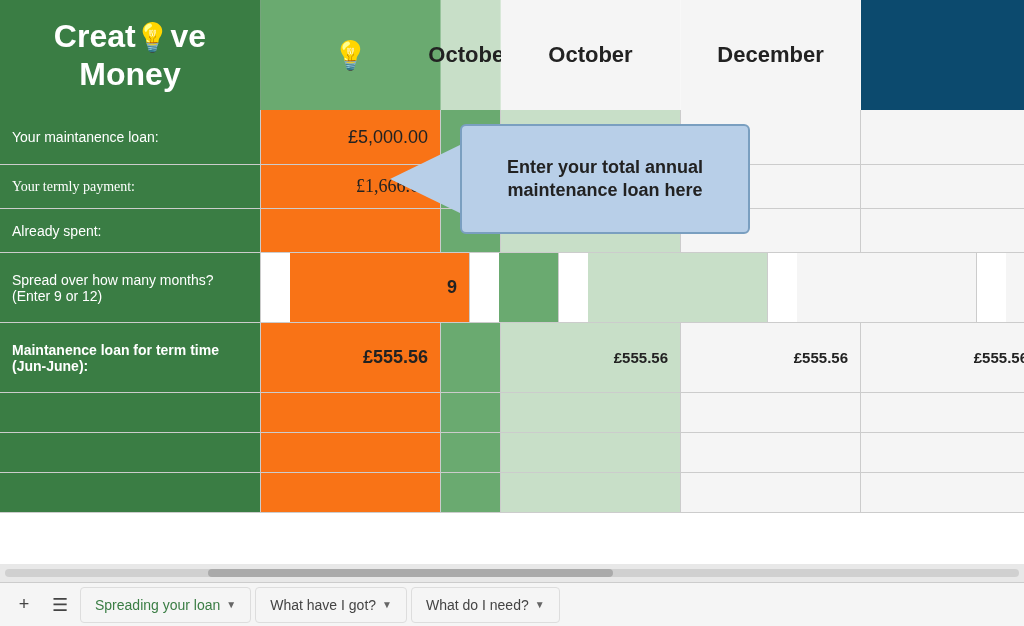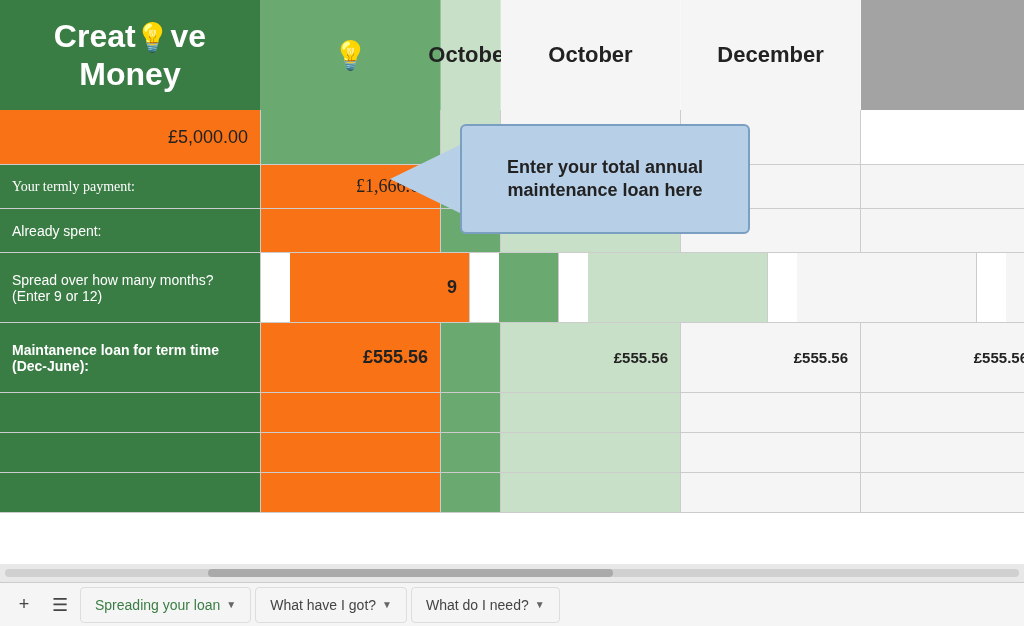--- a/index.html
+++ b/index.html
@@ -19,21 +19,21 @@
       display: flex;
       flex-direction: column;
       overflow: hidden;
       position: relative;
     }
 
     
     .header-row {
       display: grid;
       grid-template-columns: 261px 180px 60px 180px 180px 180px 60px;
-      background: #a3a3a3;
+      background: #0c4a6e;
       min-height: 110px;
     }
 
     .header-cell {
       display: flex;
       align-items: center;
       justify-content: center;
       color: white;
       font-weight: bold;
       font-size: 22px;
@@ -311,20 +311,21 @@
       </div>
 
       <div class="header-cell month-col">
         <span>December</span>
       </div>
 
     </div>
 
     <div class="data-area" id="data-rows-container">
     <div class="data-row" style="min-height: 55px;">
+    <div class="data-cell label-col">Your maintanence loan:</div>
     <div class="data-cell value-col">£5,000.00</div>
     <div class="data-cell icon-col"></div>
     <div class="data-cell oct-col"></div>
     <div class="data-cell month-col"></div>
     <div class="data-cell month-col"></div>
 
   </div>
         <div class="data-row" style="min-height: 44px; font-family: Liberation Serif, serif;">
     <div class="data-cell label-col">Your termly payment:</div>
     <div class="data-cell value-col">£1,666.67</div>
@@ -346,21 +347,21 @@
         <div class="data-row" style="min-height: 70px; gap: 29px;">
     <div class="data-cell label-col">Spread over how many months? (Enter 9 or 12)</div>
     <div class="data-cell value-col bold-val">9</div>
     <div class="data-cell icon-col"></div>
     <div class="data-cell oct-col bold-val"></div>
     <div class="data-cell month-col bold-val"></div>
     <div class="data-cell month-col bold-val"></div>
 
   </div>
         <div class="data-row" style="min-height: 70px;">
-    <div class="data-cell label-col bold-label">Maintanence loan for term time (Dec-June):</div>
+    <div class="data-cell label-col bold-label">Maintanence loan for term time (Jun-June):</div>
     <div class="data-cell value-col bold-val">£555.56</div>
     <div class="data-cell icon-col"></div>
     <div class="data-cell oct-col bold-val">£555.56</div>
     <div class="data-cell month-col bold-val">£555.56</div>
     <div class="data-cell month-col bold-val">£555.56</div>
 
   </div>
         <div class="data-row" style="min-height: 40px;">
     <div class="data-cell label-col"></div>
     <div class="data-cell value-col"></div>

